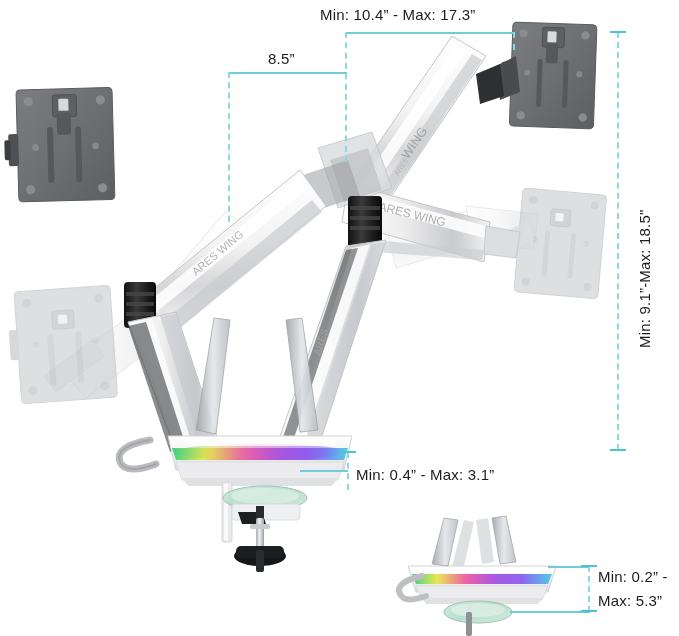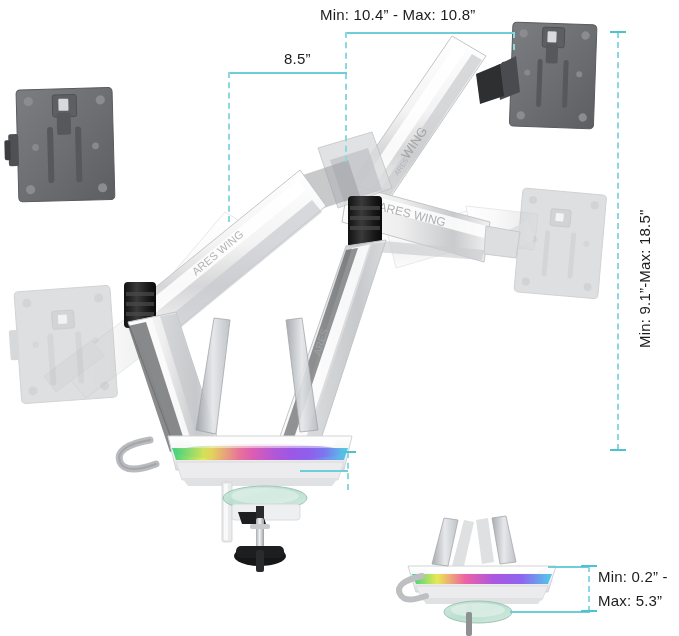--- a/index.html
+++ b/index.html
@@ -316,34 +316,35 @@
       <rect x="466" y="602" width="6" height="22" rx="2" fill="#dadbdd"></rect>
       <ellipse cx="478" cy="612" rx="34" ry="11" fill="url(#glassGrad)" stroke="#9fc4b4" stroke-width="1"></ellipse>
       <ellipse cx="478" cy="610" rx="27" ry="7" fill="#e7f3ed" opacity="0.6"></ellipse>
       <rect x="466" y="612" width="6" height="24" rx="2" fill="#8e9093"></rect>
     </g>
   </svg>
 
   <div class="solid-line h-line" style="left:345px; top:32px; width:170px;"></div>
   <div class="dashed-v" style="left:345px; top:32px; height:130px;"></div>
   <div class="dashed-v" style="left:513px; top:32px; height:18px;"></div>
-  <div class="dim-label" style="left:320px; top:6px;">Min: 10.4”  -  Max: 10.8”</div>
+  <div class="dim-label" style="left:320px; top:6px;">Min: 10.4”  -  Max: 17.3”</div>
 
   <div class="solid-line h-line" style="left:228px; top:72px; width:119px;"></div>
   <div class="dashed-v" style="left:228px; top:72px; height:150px;"></div>
-  <div class="dim-label" style="left:284px; top:50px;">8.5”</div>
+  <div class="dim-label" style="left:268px; top:50px;">8.5”</div>
 
   <div class="dashed-v" style="left:617px; top:32px; height:418px;"></div>
   <div class="cap-h" style="left:610px; top:31px;"></div>
   <div class="cap-h" style="left:610px; top:449px;"></div>
   <div class="dim-label vertical" style="left:636px; top:348px;">Min: 9.1”-Max: 18.5"</div>
 
   <div class="solid-line h-line" style="left:300px; top:470px; width:48px;"></div>
   <div class="dashed-v" style="left:347px; top:452px; height:38px;"></div>
   <div class="cap-h" style="left:340px; top:451px;"></div>
+  <div class="dim-label" style="left:356px; top:466px;">Min: 0.4”  -  Max: 3.1”</div>
 
   <div class="solid-line h-line" style="left:548px; top:566px; width:42px;"></div>
   <div class="solid-line h-line" style="left:510px; top:611px; width:80px;"></div>
   <div class="dashed-v" style="left:588px; top:566px; height:46px;"></div>
   <div class="cap-h" style="left:581px; top:565px;"></div>
   <div class="cap-h" style="left:581px; top:610px;"></div>
   <div class="dim-label two-line" style="left:598px; top:567px;">Min: 0.2” -</div>
   <div class="dim-label two-line" style="left:598px; top:591px;">Max: 5.3”</div>
 
 </div>

